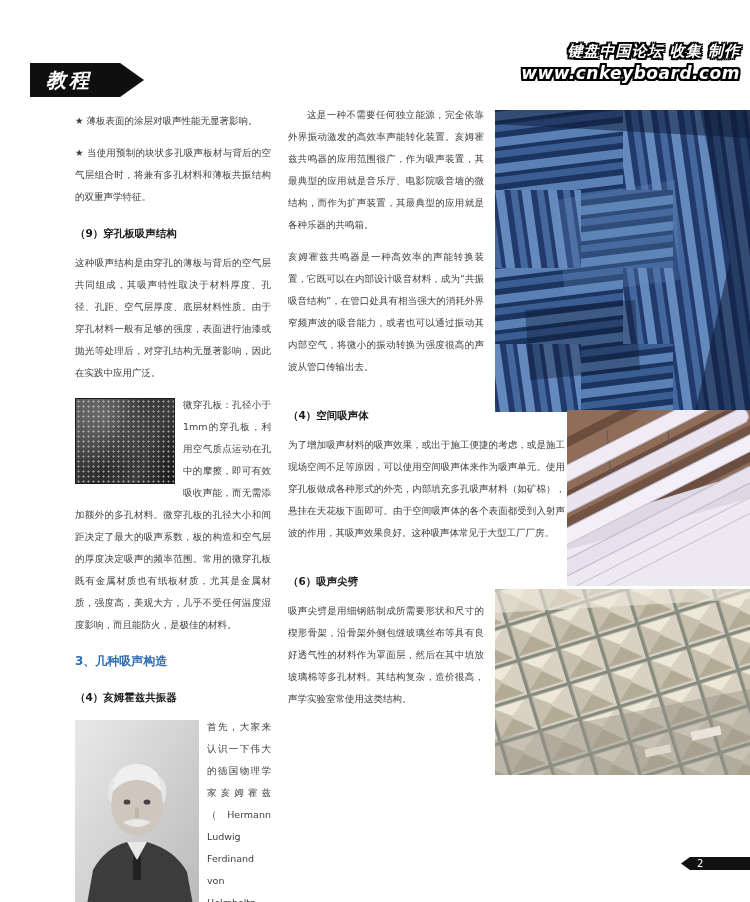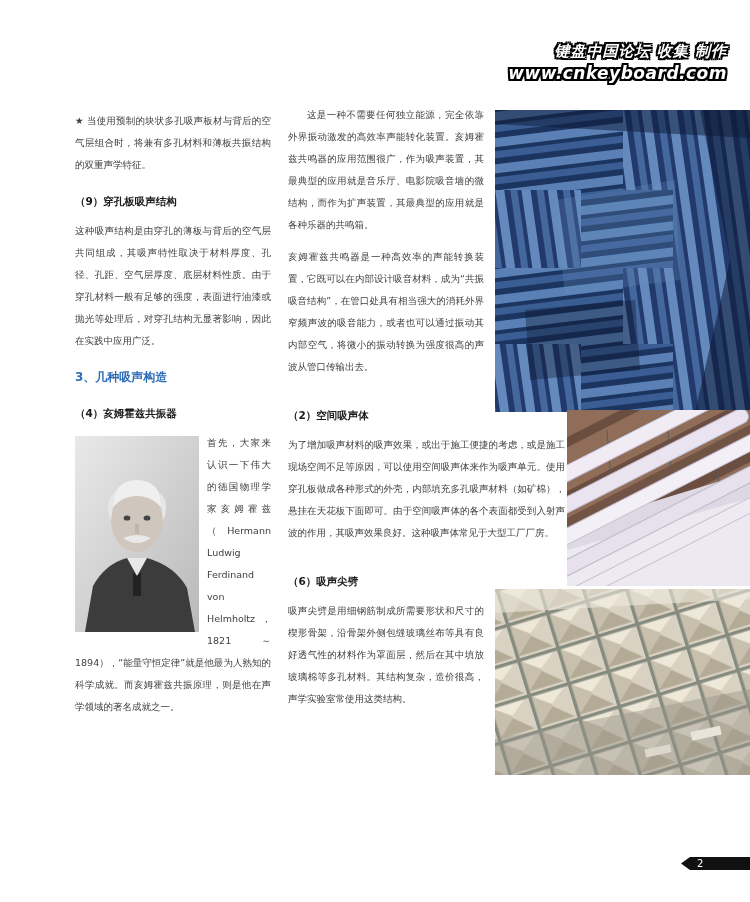--- a/index.html
+++ b/index.html
@@ -13,21 +13,21 @@
     position:absolute;left:30px;top:63px;width:114px;height:34px;
     background:#0f0f0f;color:#fff;
     clip-path:polygon(0 0,79% 0,100% 50%,79% 100%,0 100%);
     display:flex;align-items:center;
   }
   #tutorial-banner span{
     font-size:20px;font-weight:bold;font-style:italic;
     letter-spacing:3px;padding-left:16px;
   }
   #watermark{
-    position:absolute;right:23px;top:40px;text-align:right;
+    position:absolute;right:10px;top:40px;text-align:right;
     color:#fff;font-weight:bold;font-style:italic;line-height:22px;
     text-shadow:-2px -2px 0 #000,2px -2px 0 #000,-2px 2px 0 #000,2px 2px 0 #000,
                 0 -2px 0 #000,0 2px 0 #000,-2px 0 0 #000,2px 0 0 #000;
   }
   #watermark .l1{font-size:15px;letter-spacing:1px;}
   #watermark .l2{font-size:17px;letter-spacing:0.5px;margin-left:24px;}
   
   .col{position:absolute;color:#404040;font-size:9.5px;line-height:22px;text-align:justify;}
   #left-col{left:75px;top:110px;width:198px;}
   #mid-col{left:288px;top:104px;width:277px;}
@@ -61,29 +61,37 @@
     clip-path:polygon(0 50%,13% 0,100% 0,100% 100%,13% 100%);
     font-size:10px;line-height:13px;padding-left:0;text-align:left;
   }
   #page-num-pennant span{margin-left:16px;}
 </style>
 </head>
 <body>
 
 <div id="page">
 
+  <div id="tutorial-banner">
+    <span>教程</span>
+  </div>
   <div id="watermark">
     <div class="l1">键盘中国论坛 收集 制作</div>
     <div class="l2">www.cnkeyboard.com</div>
   </div>
 
   <div id="left-col" class="col">
+    <p class="para">★ 薄板表面的涂层对吸声性能无显著影响。</p>
     <p class="para">★ 当使用预制的块状多孔吸声板材与背后的空气层组合时，将兼有多孔材料和薄板共振结构的双重声学特征。</p>
     <p class="para h-bold">（9）穿孔板吸声结构</p>
     <p class="para">这种吸声结构是由穿孔的薄板与背后的空气层共同组成，其吸声特性取决于材料厚度、孔径、孔距、空气层厚度、底层材料性质。由于穿孔材料一般有足够的强度，表面进行油漆或抛光等处理后，对穿孔结构无显著影响，因此在实践中应用广泛。</p>
+    <div class="para clearfix">
+      <div id="micro-panel-photo" class="float-photo"></div>
+      <span>微穿孔板：孔径小于1mm的穿孔板，利用空气质点运动在孔中的摩擦，即可有效吸收声能，而无需添加额外的多孔材料。微穿孔板的孔径大小和间距决定了最大的吸声系数，板的构造和空气层的厚度决定吸声的频率范围。常用的微穿孔板既有金属材质也有纸板材质，尤其是金属材质，强度高，美观大方，几乎不受任何温度湿度影响，而且能防火，是极佳的材料。</span>
+    </div>
     <p class="para h-blue">3、几种吸声构造</p>
     <p class="para h-bold">（4）亥姆霍兹共振器</p>
     <div class="para clearfix">
       <div id="helmholtz-photo" class="float-photo">
         <svg width="124" height="196" viewBox="0 0 124 196">
           <rect width="124" height="196" fill="#d8d8d8"></rect>
           <rect width="124" height="196" fill="url(#gbg)"></rect>
           <defs>
             <linearGradient id="gbg" x1="0" y1="0" x2="1" y2="1">
               <stop offset="0" stop-color="#e9e9e9"></stop>
@@ -103,21 +111,21 @@
           <rect x="60" y="88" width="4" height="10" fill="#bfb5aa"></rect>
         </svg>
       </div>
       <span>首先，大家来认识一下伟大的德国物理学家亥姆霍兹（Hermann Ludwig Ferdinand von Helmholtz，1821～1894），“能量守恒定律”就是他最为人熟知的科学成就。而亥姆霍兹共振原理，则是他在声学领域的著名成就之一。</span>
     </div>
   </div>
 
   <div id="mid-col" class="col">
     <p class="para indent">这是一种不需要任何独立能源，完全依靠外界振动激发的高效率声能转化装置。亥姆霍兹共鸣器的应用范围很广，作为吸声装置，其最典型的应用就是音乐厅、电影院吸音墙的微结构，而作为扩声装置，其最典型的应用就是各种乐器的共鸣箱。</p>
     <p class="para">亥姆霍兹共鸣器是一种高效率的声能转换装置，它既可以在内部设计吸音材料，成为“共振吸音结构”，在管口处具有相当强大的消耗外界窄频声波的吸音能力，或者也可以通过振动其内部空气，将微小的振动转换为强度很高的声波从管口传输出去。</p>
-    <p class="para h-bold mid-gap">（2）空间吸声体</p>
+    <p class="para h-bold mid-gap">（4）空间吸声体</p>
     <p class="para wide">为了增加吸声材料的吸声效果，或出于施工便捷的考虑，或是施工现场空间不足等原因，可以使用空间吸声体来作为吸声单元。使用穿孔板做成各种形式的外壳，内部填充多孔吸声材料（如矿棉），悬挂在天花板下面即可。由于空间吸声体的各个表面都受到入射声波的作用，其吸声效果良好。这种吸声体常见于大型工厂厂房。</p>
     <p class="para h-bold mid-gap">（6）吸声尖劈</p>
     <p class="para">吸声尖劈是用细钢筋制成所需要形状和尺寸的楔形骨架，沿骨架外侧包缝玻璃丝布等具有良好透气性的材料作为罩面层，然后在其中填放玻璃棉等多孔材料。其结构复杂，造价很高，声学实验室常使用这类结构。</p>
   </div>
 
   <div id="photo-anechoic" class="photo">
     <svg width="255" height="302" viewBox="0 0 255 302">
       <defs>
         <pattern id="slatH" width="26" height="26" patternUnits="userSpaceOnUse" patternTransform="rotate(-7)">
           <rect width="26" height="26" fill="#1c3460"></rect>

